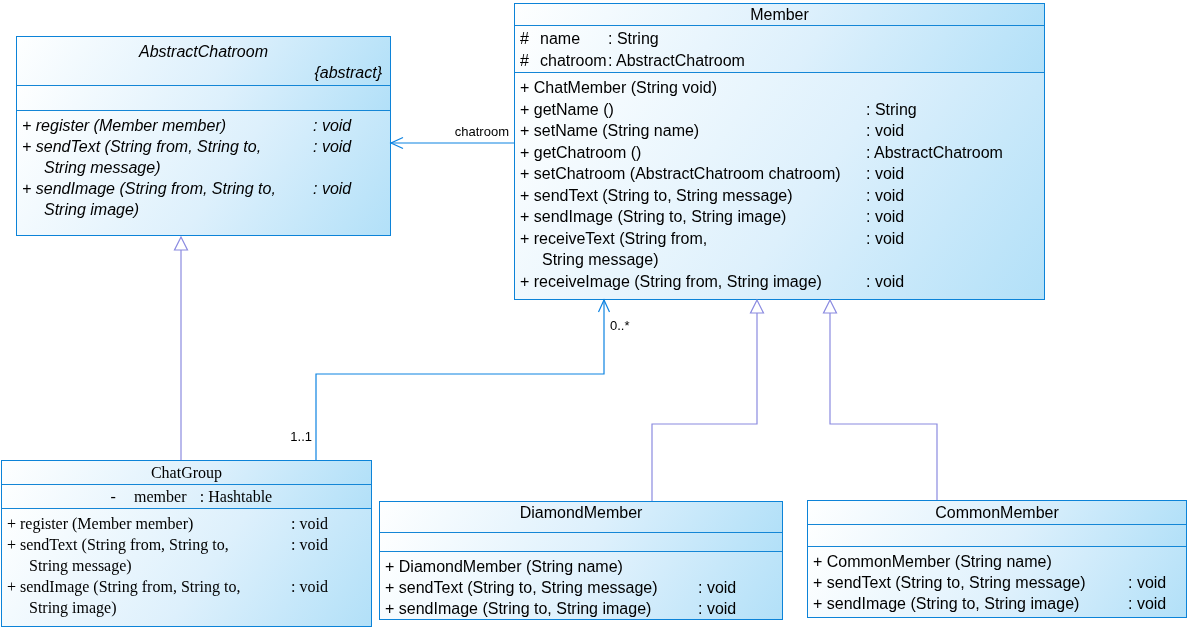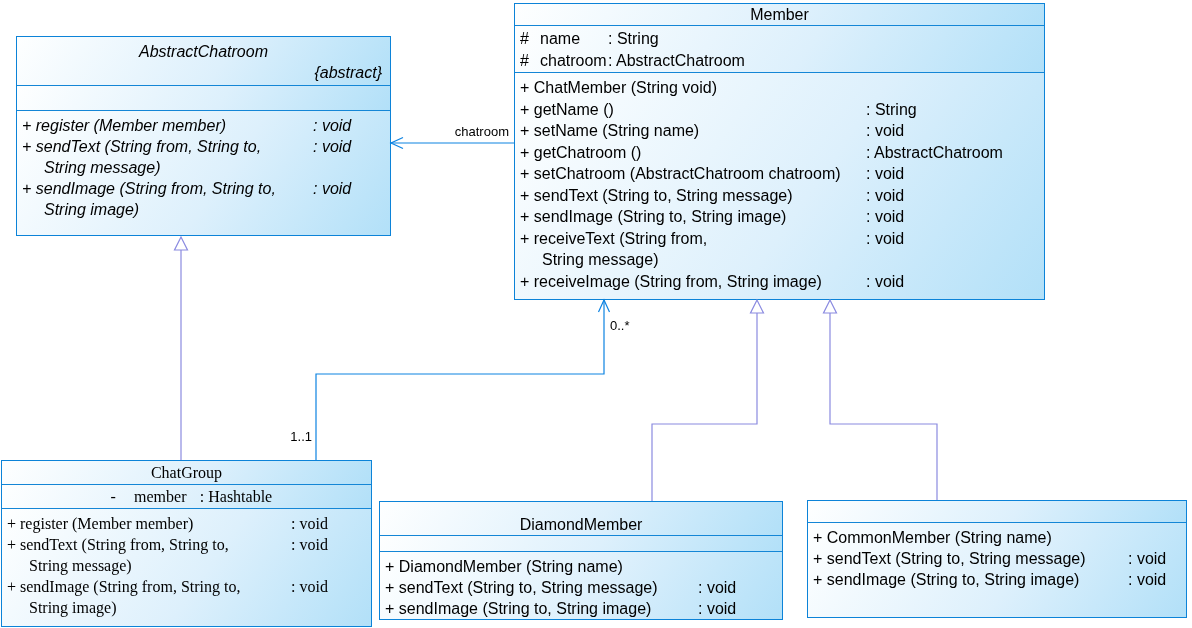--- a/index.html
+++ b/index.html
@@ -85,32 +85,35 @@
     <div class="compartment methods">
       <div class="row"><span class="sig">+ register (Member member)</span><span class="ret">: void</span></div>
       <div class="row"><span class="sig">+ sendText (String from, String to,</span><span class="ret">: void</span></div>
       <div class="row wrap"><span class="sig">String message)</span></div>
       <div class="row"><span class="sig">+ sendImage (String from, String to,</span><span class="ret">: void</span></div>
       <div class="row wrap"><span class="sig">String image)</span></div>
     </div>
   </div>
 
   <div class="uml-class" style="left:379px;top:501px;width:404px;height:119px;--ret:318px;">
-    <div class="compartment title" style="height:36px;padding-top:12px;">
+    <div class="compartment title" style="height:36px;padding-top:0;">
       <div>DiamondMember</div>
     </div>
     <div class="compartment attrs" style="height:22px;"></div>
     <div class="compartment methods">
       <div class="row"><span class="sig">+ DiamondMember (String name)</span></div>
       <div class="row"><span class="sig">+ sendText (String to, String message)</span><span class="ret">: void</span></div>
       <div class="row"><span class="sig">+ sendImage (String to, String image)</span><span class="ret">: void</span></div>
     </div>
   </div>
 
   <div class="uml-class" style="left:807px;top:500px;width:380px;height:118px;--ret:320px;">
+    <div class="compartment title" style="height:24px;padding-top:1px;">
+      <div>CommonMember</div>
+    </div>
     <div class="compartment attrs" style="height:22px;"></div>
     <div class="compartment methods">
       <div class="row"><span class="sig">+ CommonMember (String name)</span></div>
       <div class="row"><span class="sig">+ sendText (String to, String message)</span><span class="ret">: void</span></div>
       <div class="row"><span class="sig">+ sendImage (String to, String image)</span><span class="ret">: void</span></div>
     </div>
   </div>
 
   <svg id="rel-layer" width="1192" height="628" viewBox="0 0 1192 628">
 

